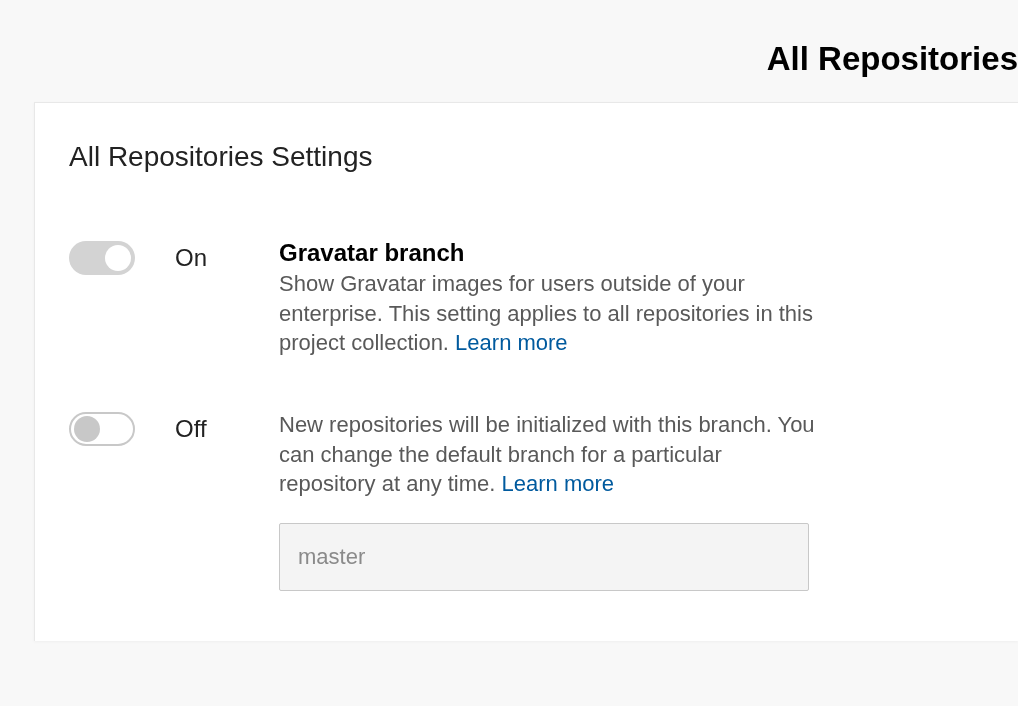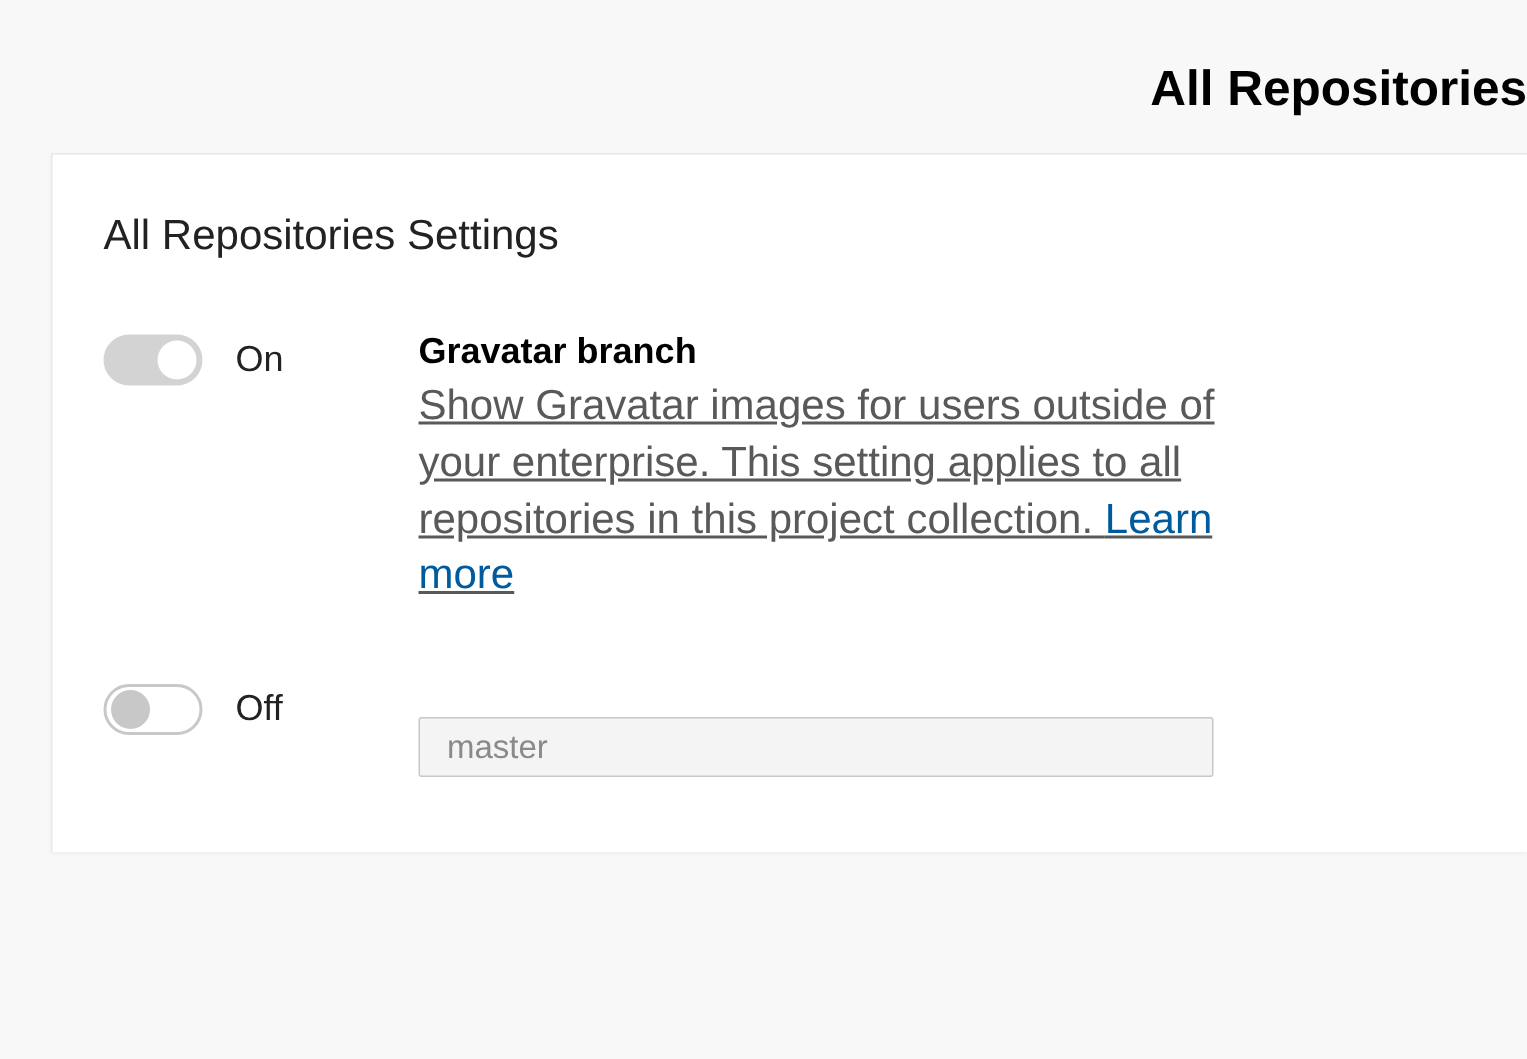--- a/index.html
+++ b/index.html
@@ -25,35 +25,35 @@
       border-top: 1px solid #e8e8e8;
       border-left: 1px solid #e8e8e8;
       margin-left: 34px;
       padding: 38px 34px 50px 34px;
       box-shadow: 0 1px 3px rgba(0,0,0,0.04);
     }
     .card-title {
       font-size: 28px;
       font-weight: 400;
       color: #222;
-      margin-bottom: 48px;
+      margin-bottom: 66px;
     }
     .setting-row {
       display: flex;
       align-items: flex-start;
       margin-bottom: 52px;
     }
     .setting-row:last-child {
       margin-bottom: 0;
       margin-top: 32px;
     }
     .toggle-col {
       display: flex;
       align-items: center;
-      gap: 22px;
+      gap: 40px;
       width: 210px;
       flex-shrink: 0;
       padding-top: 2px;
     }
     .toggle {
       position: relative;
       width: 66px;
       height: 34px;
       border-radius: 17px;
       cursor: pointer;
@@ -90,36 +90,35 @@
       flex: 1;
       max-width: 540px;
     }
     .setting-title {
       font-size: 24px;
       font-weight: 700;
       color: #000;
       margin-bottom: 2px;
     }
     .setting-desc {
-      font-size: 28px;
+      font-size: 22px;
       font-weight: 400;
       color: #595959;
       line-height: 1.35;
-      text-decoration: underline;
     }
     .learn-more {
       color: #005a9e;
       text-decoration: none;
       cursor: pointer;
     }
     .branch-input {
       display: block;
       margin-top: 24px;
       width: 530px;
-      height: 40px;
+      height: 68px;
       border: 1px solid #c8c8c8;
       background: #f4f4f4;
       font-size: 22px;
       padding: 0 18px;
       color: #555;
       border-radius: 2px;
     }
     .branch-input::placeholder {
       color: #8a8a8a;
     }
@@ -148,16 +147,19 @@
   </div>
 
   <div class="setting-row">
     <div class="toggle-col">
       <div class="toggle toggle-off">
         <div class="toggle-knob"></div>
       </div>
       <span class="toggle-label">Off</span>
     </div>
     <div class="content-col">
+      <div class="setting-desc">
+        <span>New repositories will be initialized with this branch. You can change the default branch for a particular repository at any time. </span><a class="learn-more">Learn more</a>
+      </div>
       <input type="text" class="branch-input" placeholder="master" style="">
     </div>
   </div>
 </div>
 
 </body></html>

